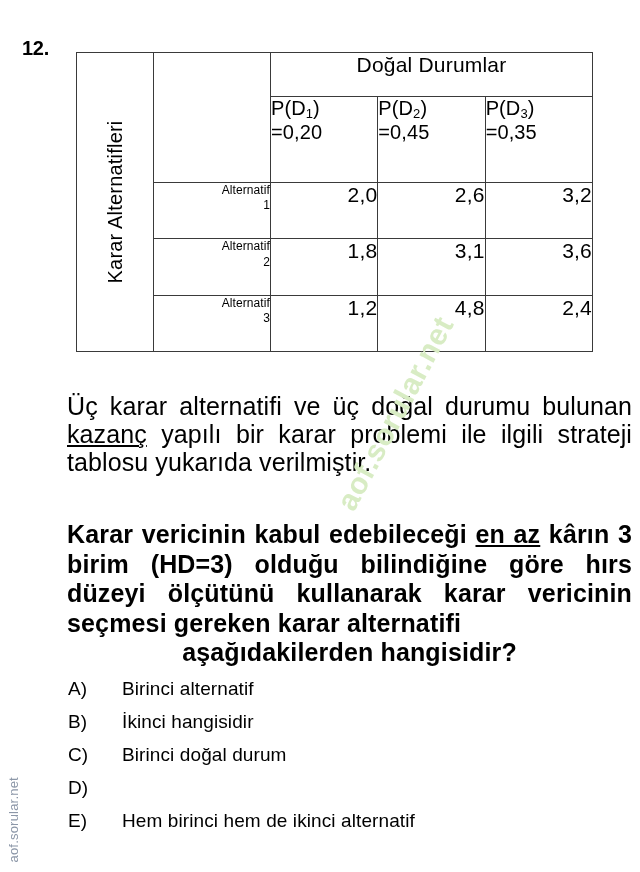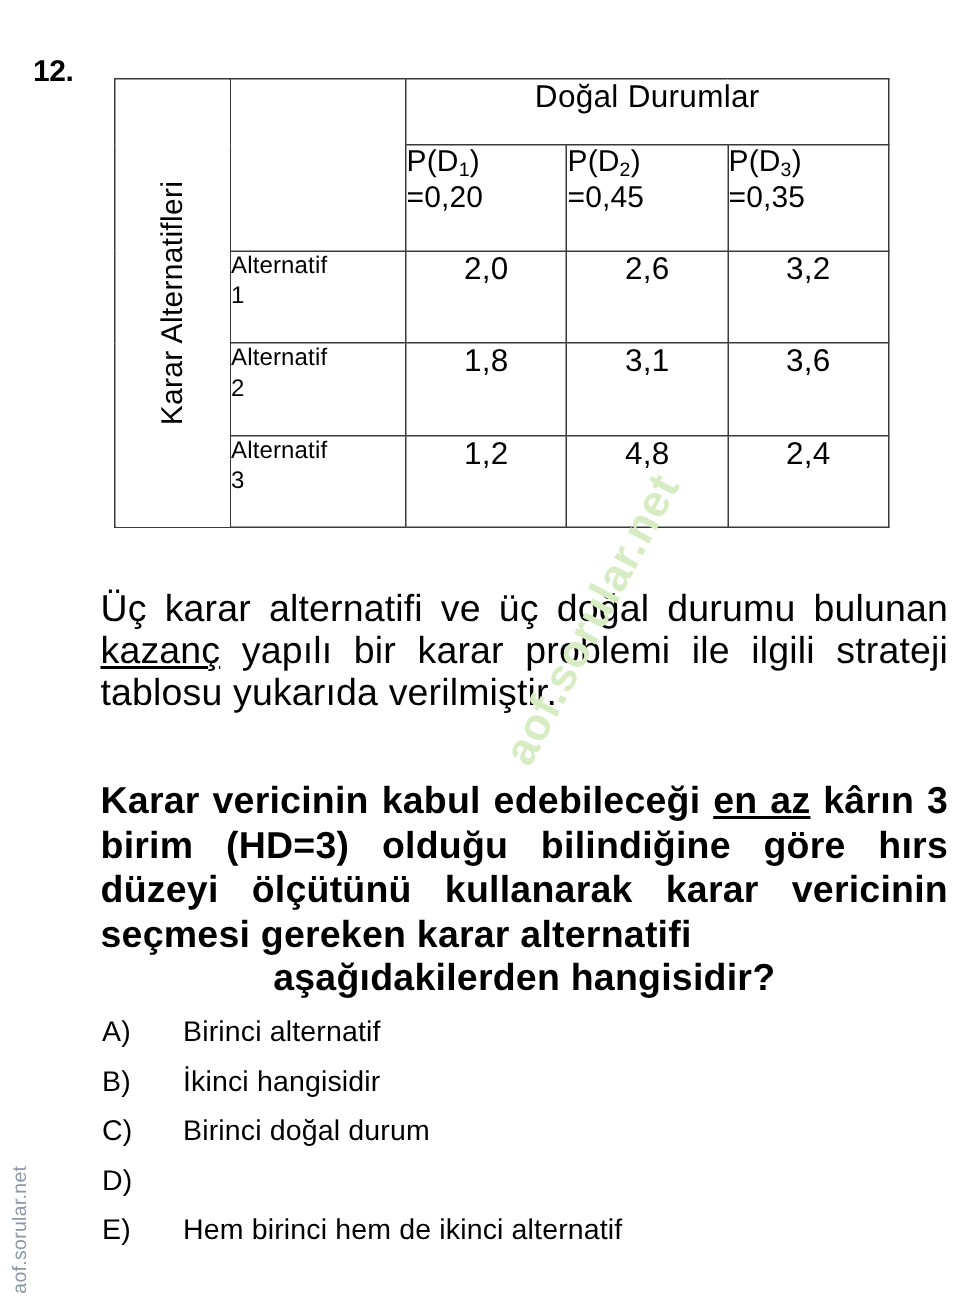--- a/index.html
+++ b/index.html
@@ -97,30 +97,31 @@
   }
   td.prob-head sub {
     font-size: 13px;
     vertical-align: baseline;
     position: relative;
     bottom: -3px;
   }
   .prob-line { display: block; white-space: nowrap; }
 
   td.alt-label {
-    font-size: 16px;
+    font-size: 12px;
     padding: 6px 0 0 7px;
     line-height: 1.28;
     vertical-align: top;
     letter-spacing: 0.1px;
+    text-align: right;
   }
 
   td.payoff {
     font-size: 21px;
-    text-align: center;
+    text-align: right;
     vertical-align: top;
     padding-top: 4px;
     letter-spacing: 0.2px;
   }
 
   
   .para {
     position: absolute;
     left: 67px;
     width: 565px;

